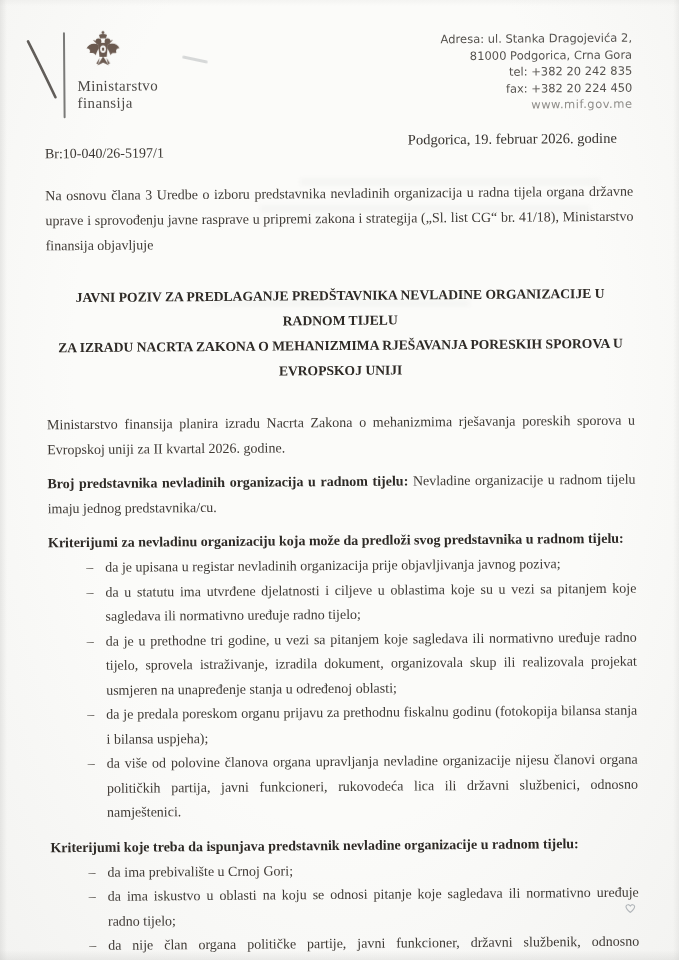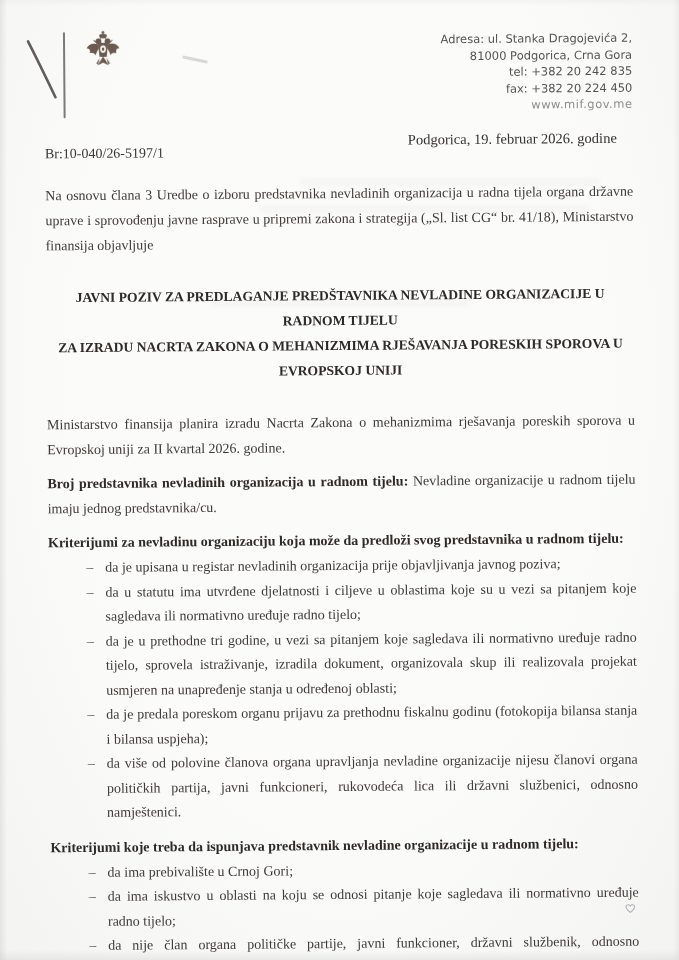--- a/index.html
+++ b/index.html
@@ -80,20 +80,24 @@
               <path d="M13 13 L23 13 L21.6 27 L14.4 27 Z"></path>
               <path d="M13.6 14.5 C8 12.5 3.5 14 1.5 18.5 C4.5 18.5 5.6 20.5 4.6 23 C7.6 23.5 9.4 22.5 10.4 25.6 C11.4 23 12.4 20 13.9 18.4 Z"></path>
               <path d="M22.4 14.5 C28 12.5 32.5 14 34.5 18.5 C31.5 18.5 30.4 20.5 31.4 23 C28.4 23.5 26.6 22.5 25.6 25.6 C24.6 23 23.6 20 22.1 18.4 Z"></path>
               <path d="M18 26.5 L12.4 35.5 L18 32.7 L23.6 35.5 Z"></path>
               <path d="M14.6 28 L11.2 33.6 L13 34.4 Z"></path>
               <path d="M21.4 28 L24.8 33.6 L23 34.4 Z"></path>
             </g>
             <ellipse cx="18" cy="19.3" rx="2.9" ry="3.7" fill="#f7f6f4"></ellipse>
             <path d="M16.9 17.8 h2.2 v3 h-2.2 Z" fill="#6b5a50"></path>
           </svg>
+          <div class="ministry">
+            <span>Ministarstvo</span><br>
+            <span>finansija</span>
+          </div>
         </div>
       </div>
 
       <div class="address">
         <div>Adresa: ul. Stanka Dragojevića 2,</div>
         <div>81000 Podgorica, Crna Gora</div>
         <div>tel: +382 20 242 835</div>
         <div>fax: +382 20 224 450</div>
         <div class="website">www.mif.gov.me</div>
       </div>

